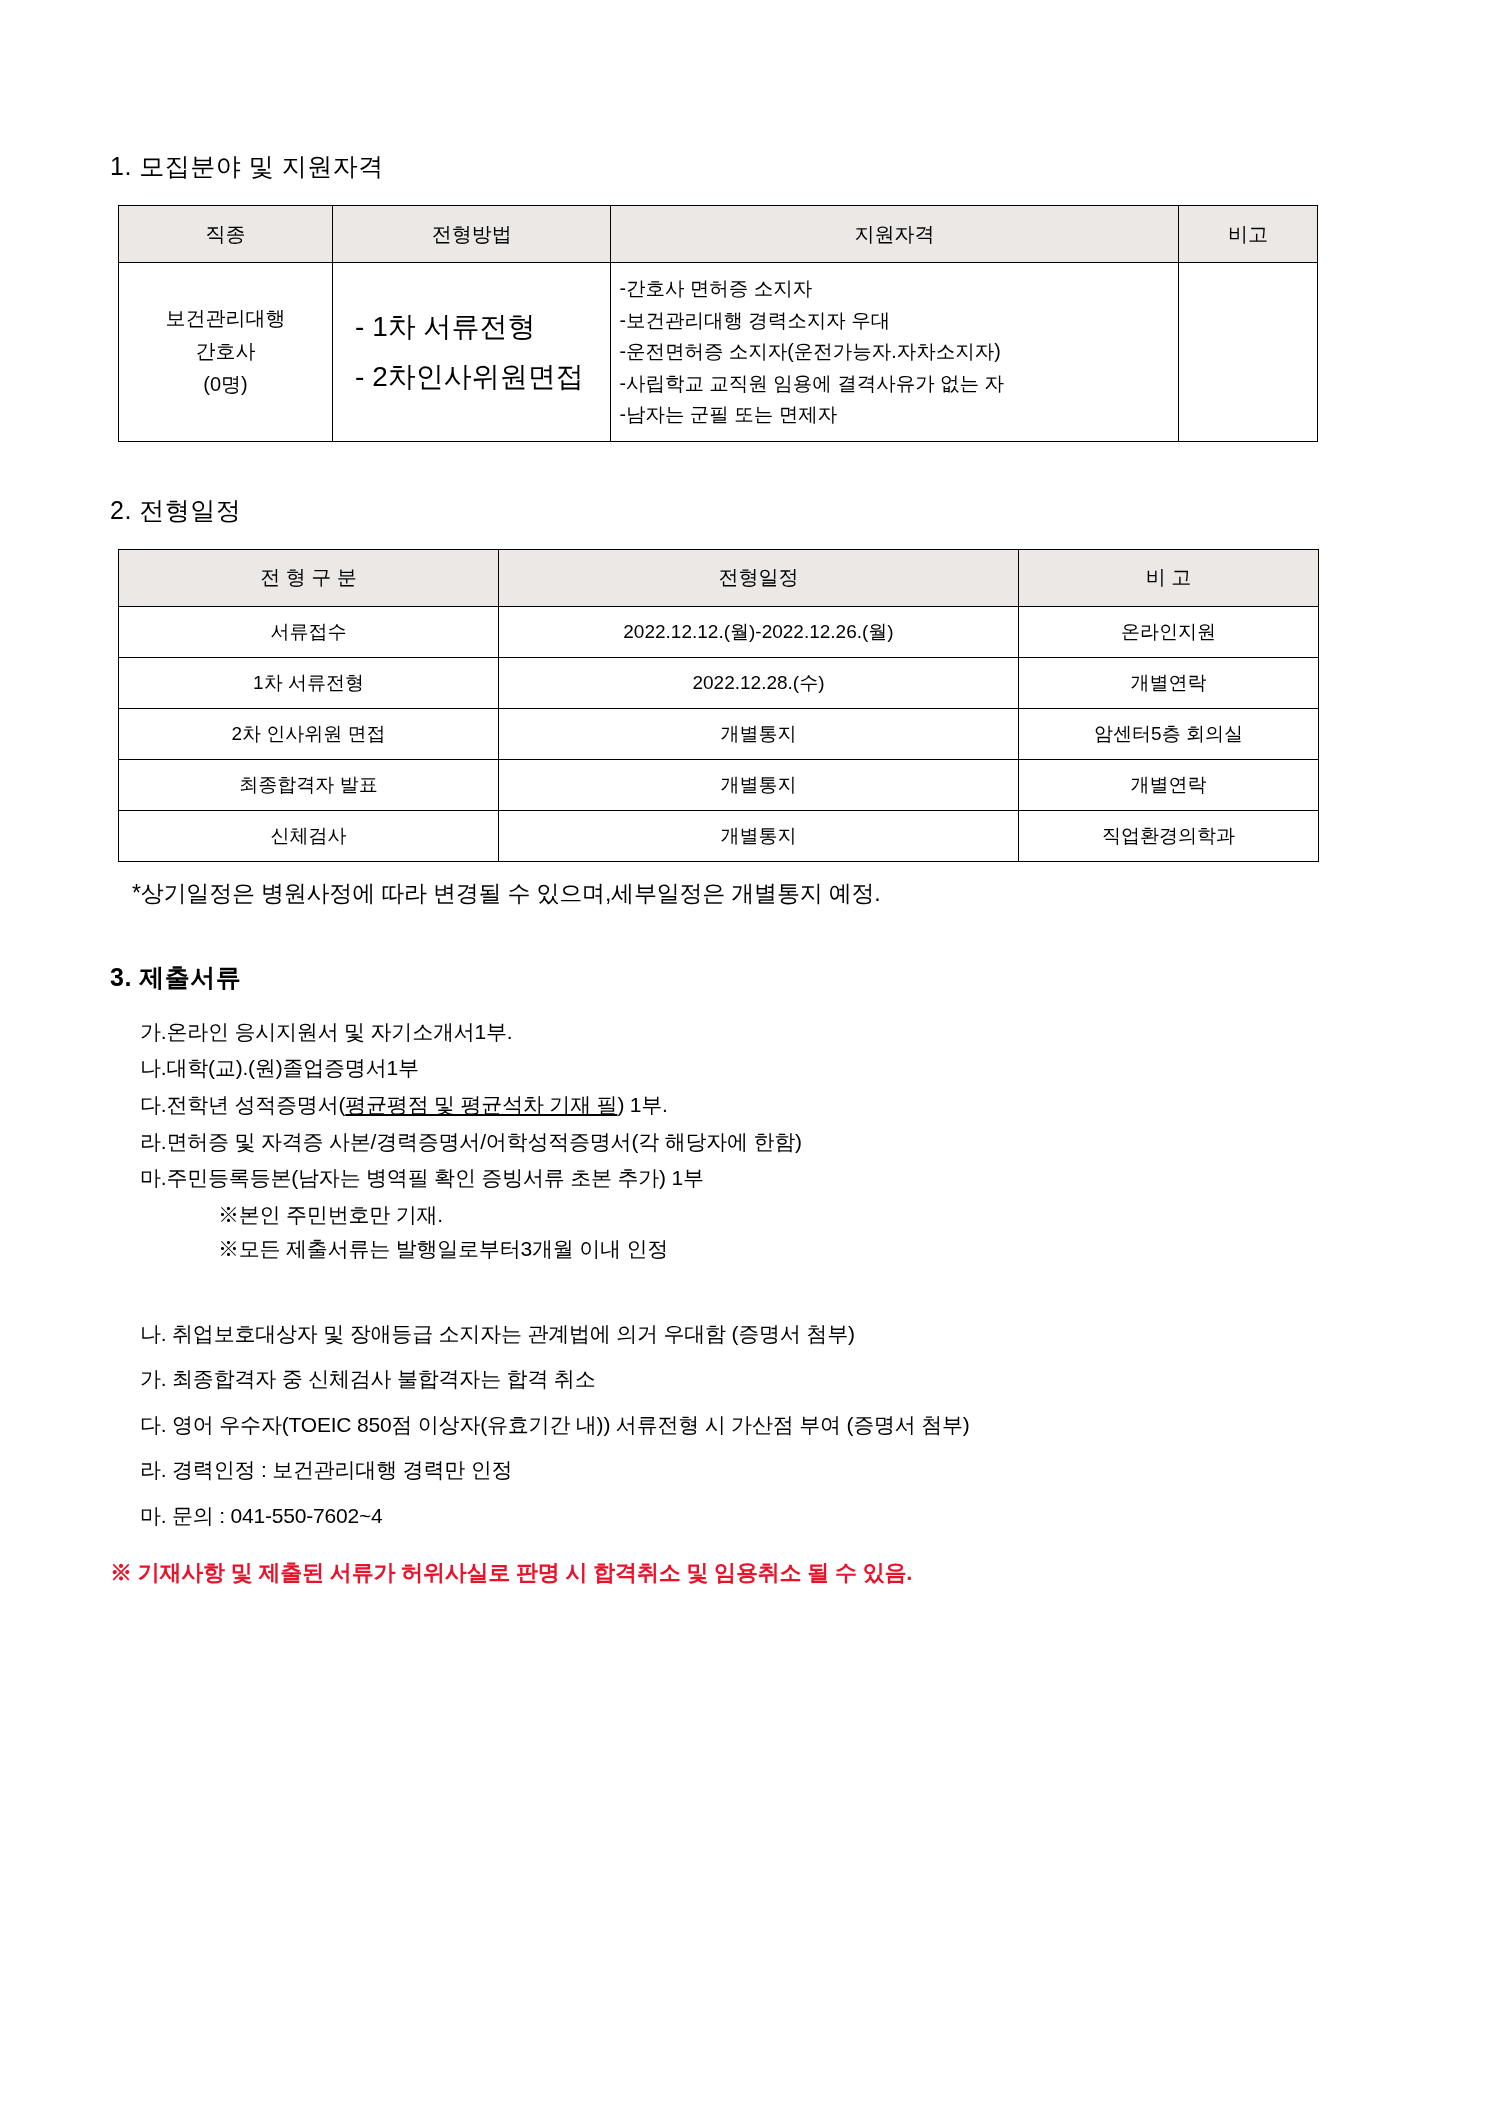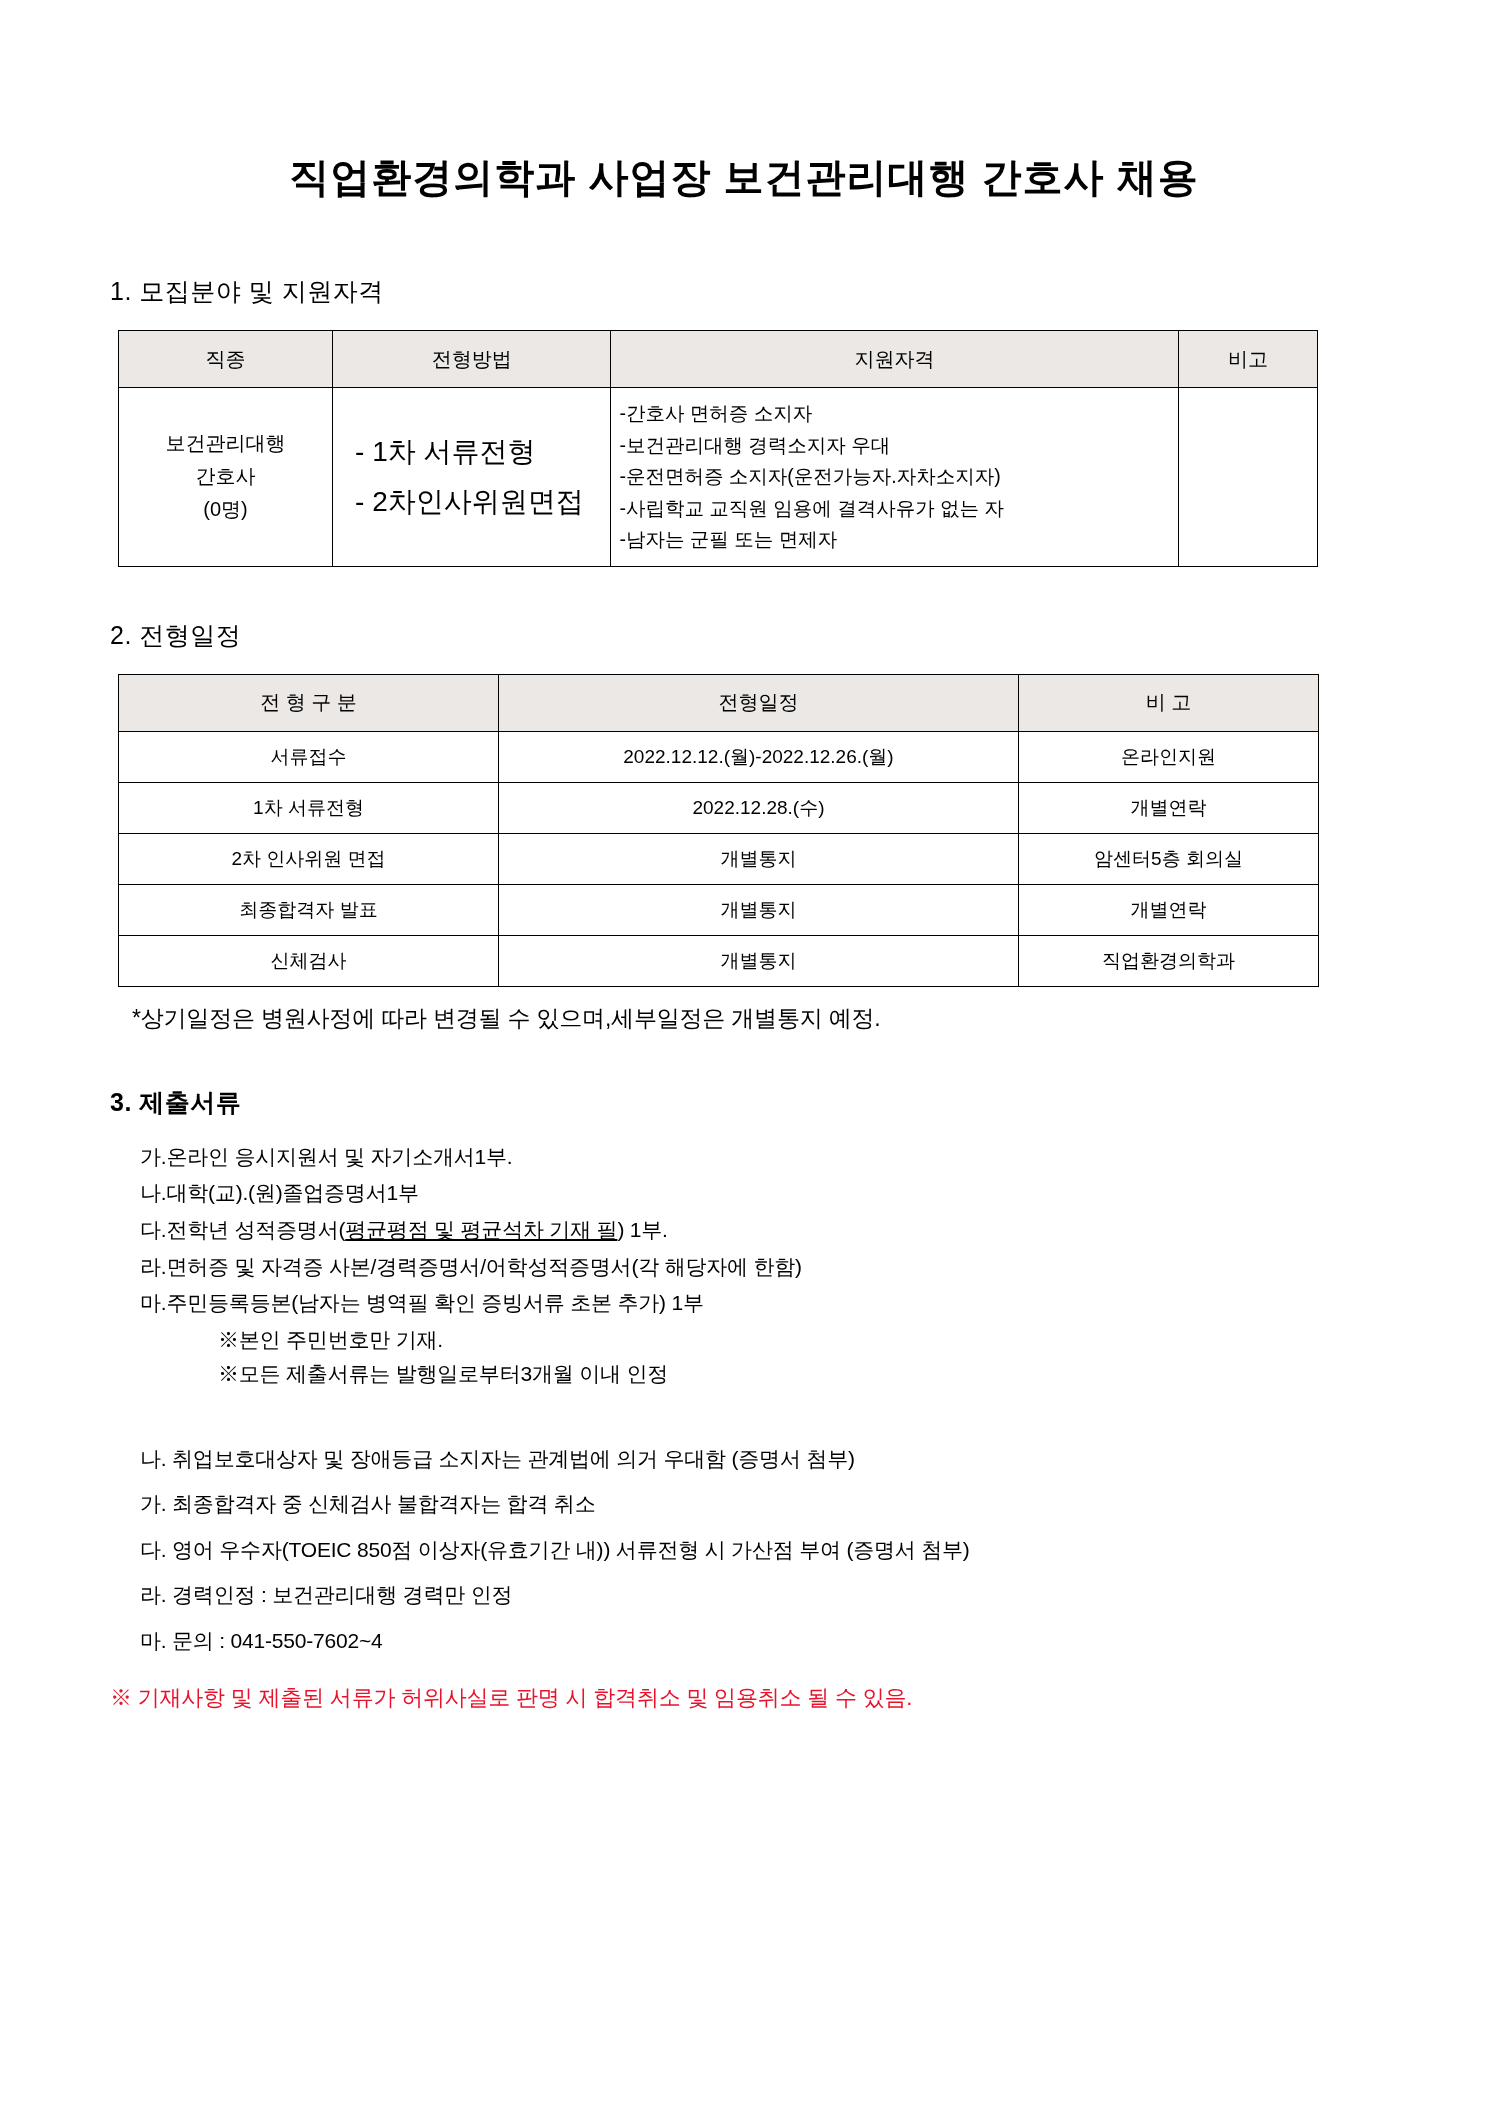--- a/index.html
+++ b/index.html
@@ -107,29 +107,28 @@
     text-decoration: underline;
   }
   .block-etc .list .item {
     margin-bottom: 13px;
   }
   .warning {
     color: #e8122b;
     font-size: 22px;
     margin: 26px 0 0 0;
     letter-spacing: -0.2px;
-    font-weight: 400;
+    font-weight: 700;
   }
 </style>
 </head>
 <body>
 
 <div class="page">
 
-  <h1 class="doc-title">직업환경의학과 사업장 보건관리대행 간호사 채용</h1>
 
   <div class="block">
     <div class="section-heading light">1. 모집분야 및 지원자격</div>
     <table class="grid t1">
       <colgroup>
         <col style="width:200px">
         <col style="width:260px">
         <col style="width:530px">
         <col style="width:130px">
       </colgroup>

